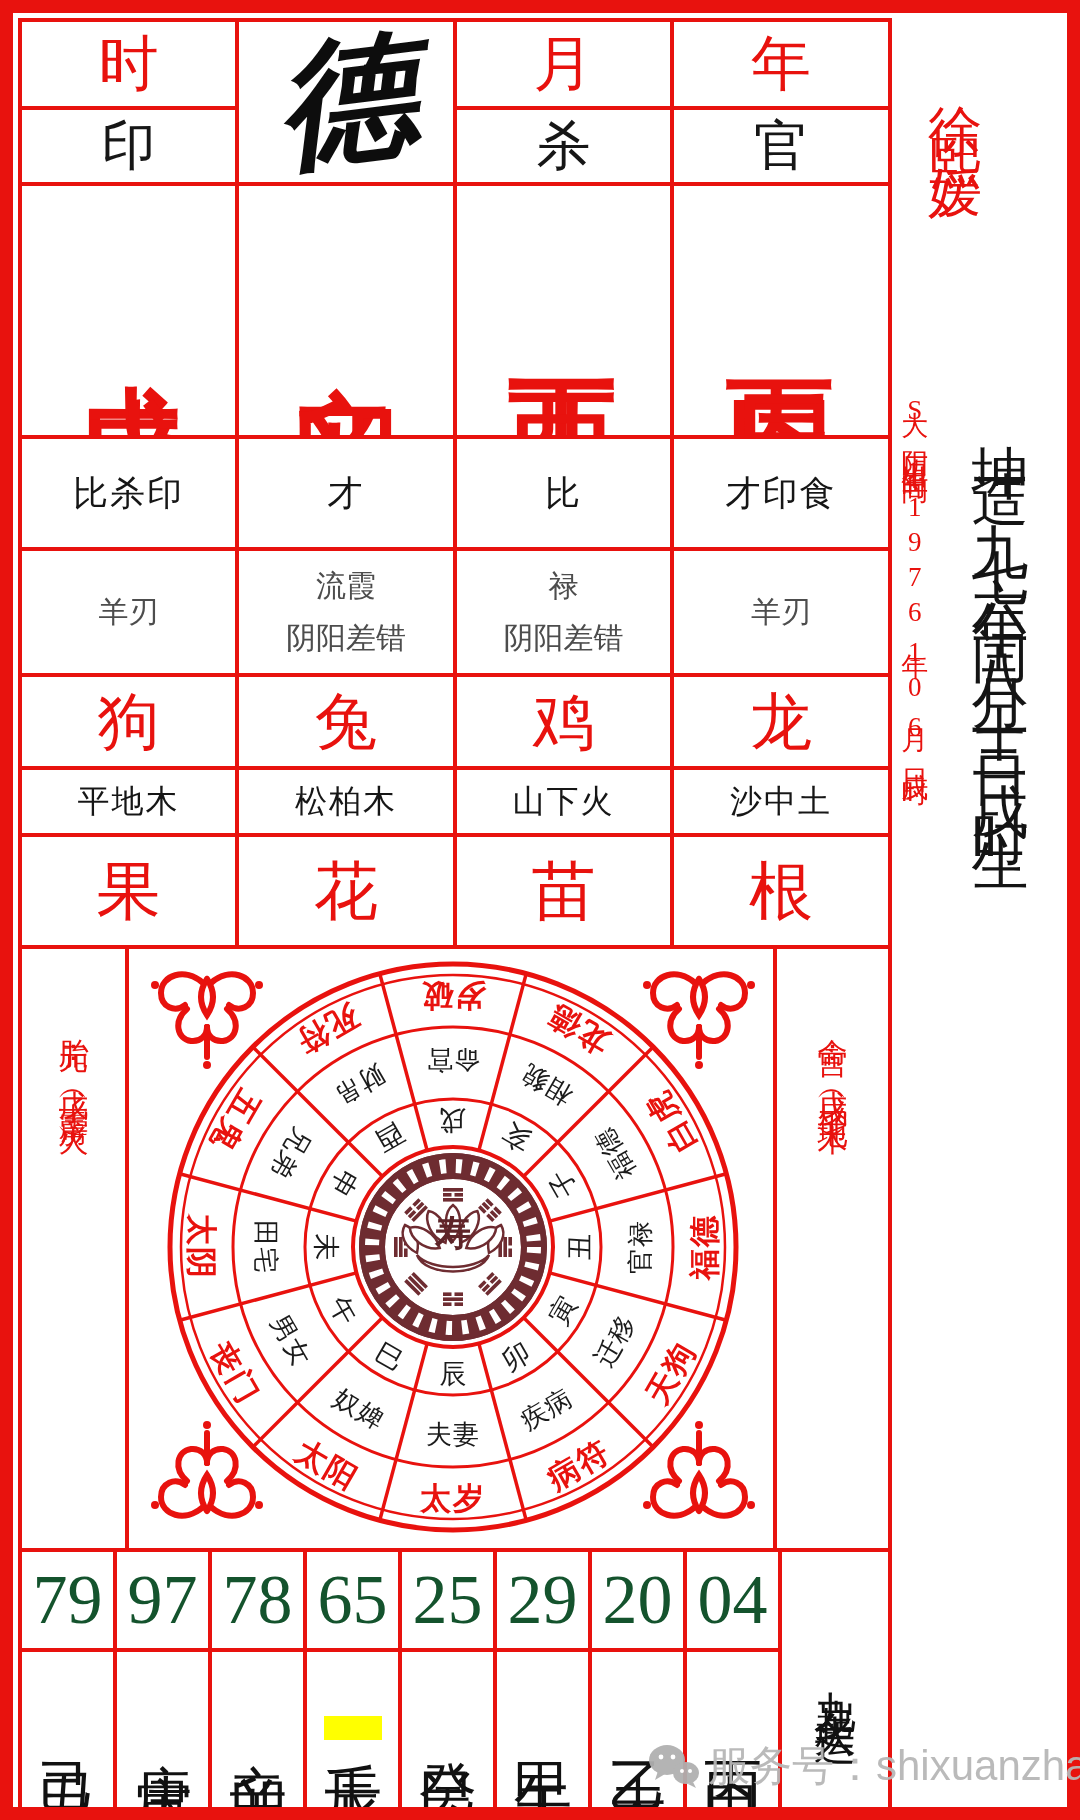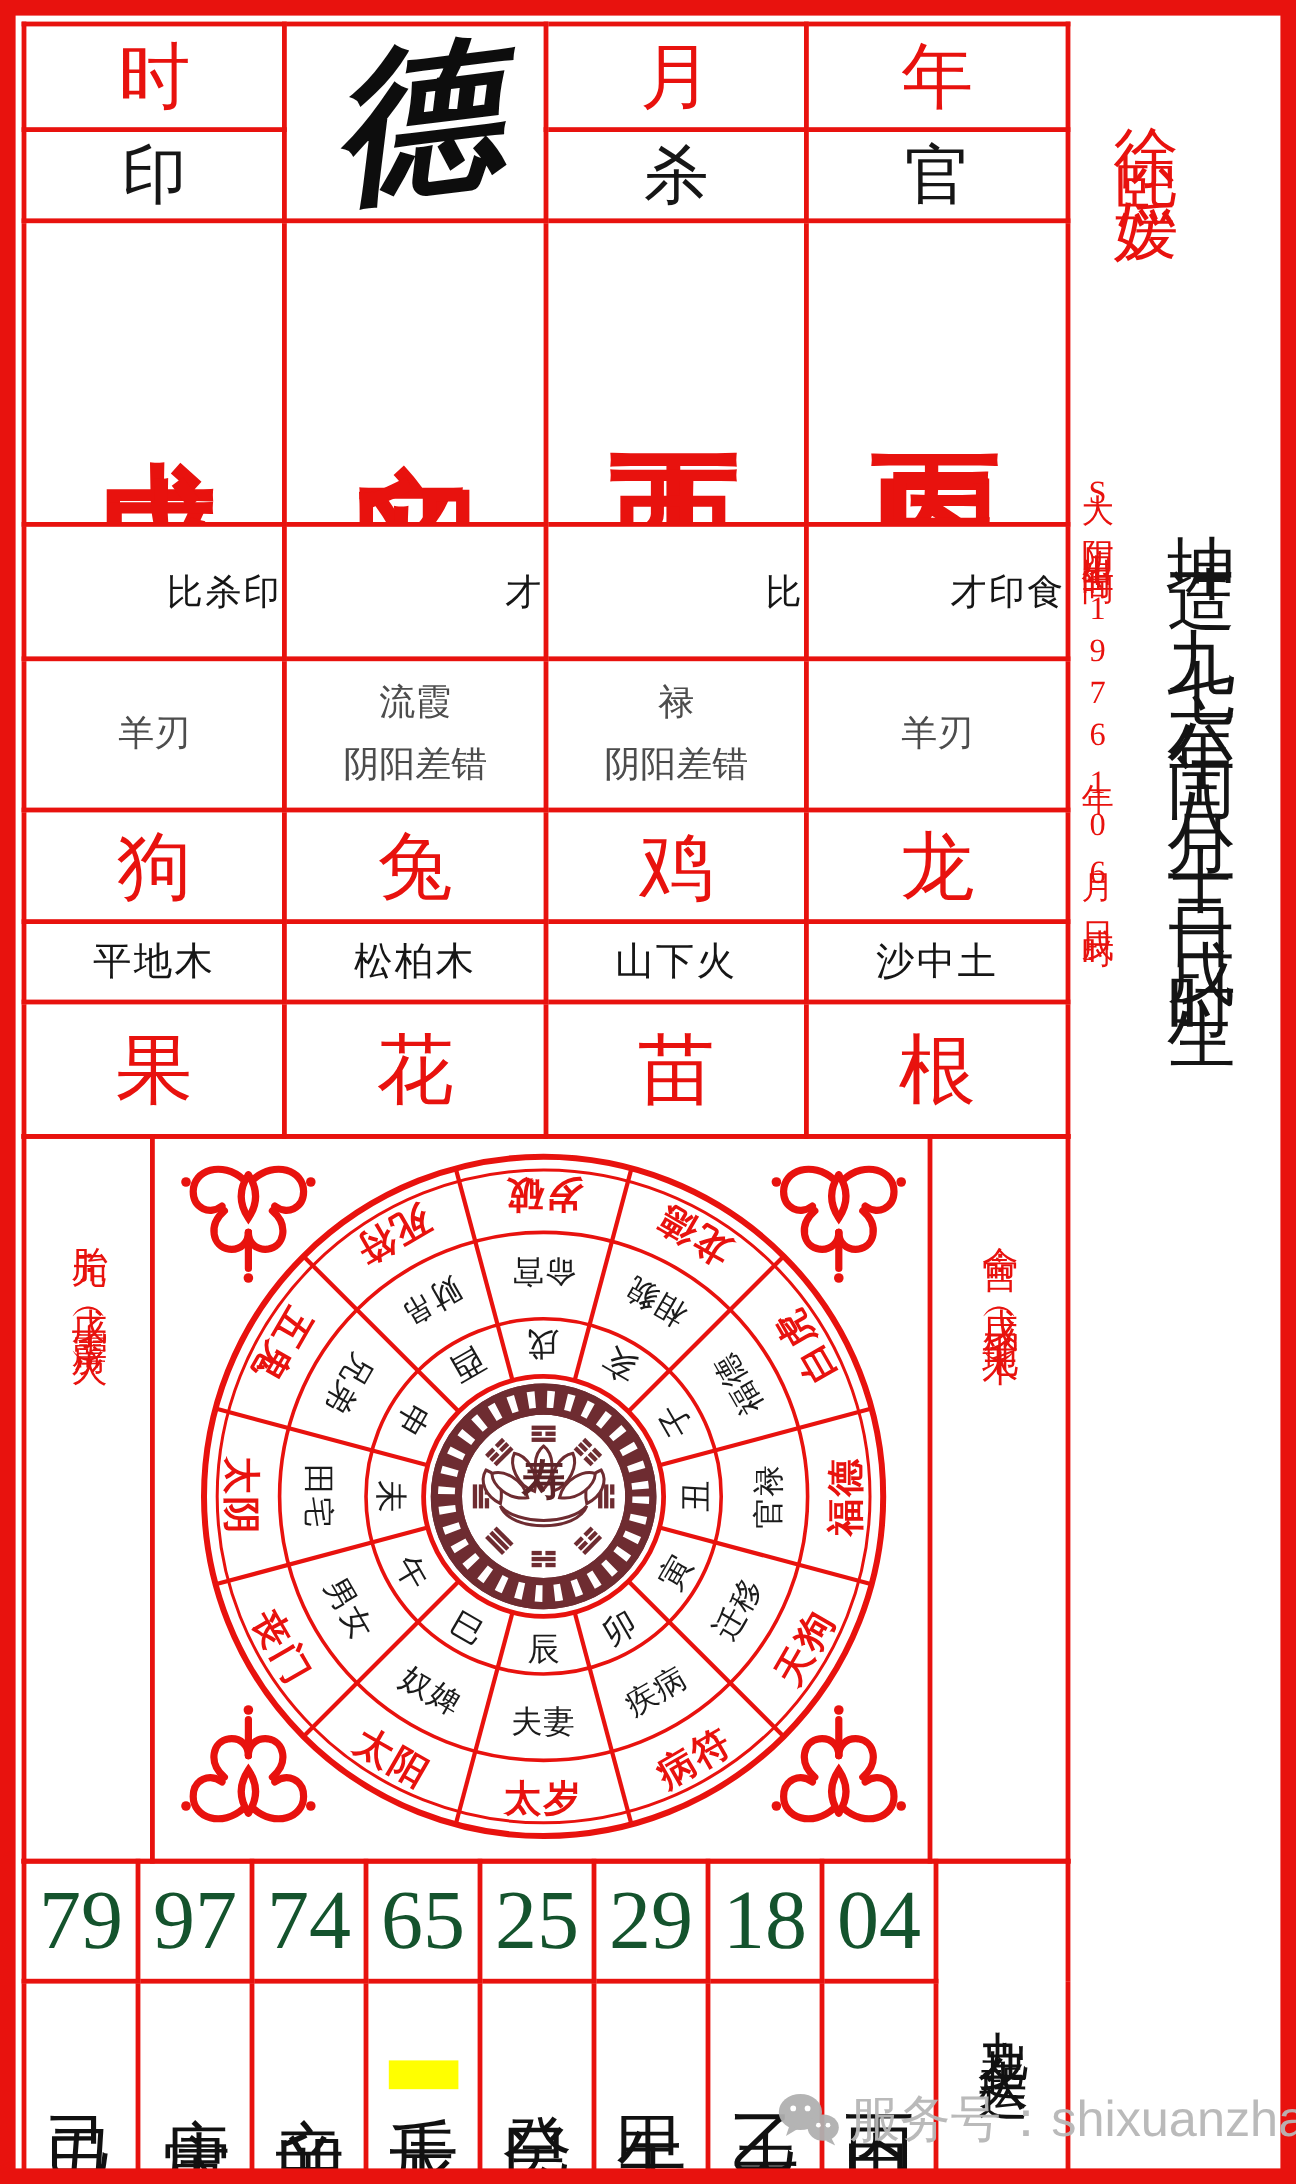--- a/index.html
+++ b/index.html
@@ -15,21 +15,21 @@
   table{border-collapse:collapse;table-layout:fixed;width:870px;}
   td{border:4px solid var(--red);padding:0;text-align:center;vertical-align:middle;overflow:hidden;}
   .t2,.t3{margin-top:-4px;}
 
   .lbl{font-size:60px;color:var(--red);line-height:1;}
   .tengod{font-size:54px;color:var(--ink);line-height:1;}
   .logo{font-size:138px;font-weight:bold;font-style:italic;color:#0d0d0d;line-height:150px;transform:rotate(-7deg);}
   .pillar{writing-mode:vertical-rl;text-orientation:upright;display:inline-block;
           font-family:"Liberation Sans","DejaVu Sans",sans-serif;font-weight:700;
           font-size:108px;letter-spacing:12px;color:var(--red);line-height:1;}
-  .hidden{font-size:30px;color:var(--ink);letter-spacing:2px;text-align:right;}
+  .hidden{font-size:35px;color:var(--ink);letter-spacing:2px;}
   .ss{font-size:30px;color:#4d4d4d;line-height:1.75;}
   .animal{font-size:62px;color:var(--red);}
   .nayin{font-size:32px;color:var(--ink);letter-spacing:2px;}
   .stage{font-size:64px;color:var(--red);}
 
   .sidecell{vertical-align:top;}
   .sidetext{writing-mode:vertical-rl;display:inline-block;margin-top:66px;
             font-size:30px;letter-spacing:7px;color:var(--red);line-height:1.2;}
 
   .age{font-size:70px;color:#14532d;line-height:1;}
@@ -416,33 +416,33 @@
       </colgroup>
       <tbody>
           <tr style="height:100px">
         <td>
               <div class="age">79</div>
             </td>
         <td>
               <div class="age">97</div>
             </td>
         <td>
-              <div class="age">74</div>
+              <div class="age">78</div>
             </td>
         <td>
               <div class="age">65</div>
             </td>
         <td>
               <div class="age">25</div>
             </td>
         <td>
               <div class="age">29</div>
             </td>
         <td>
-              <div class="age">18</div>
+              <div class="age">20</div>
             </td>
         <td>
               <div class="age">04</div>
             </td>
         <td rowspan="2">
           <div class="dayun-note">九岁起大运</div>
         </td>
       </tr>
       <tr style="height:160px">
         <td><div class="bp">己丑</div></td>

